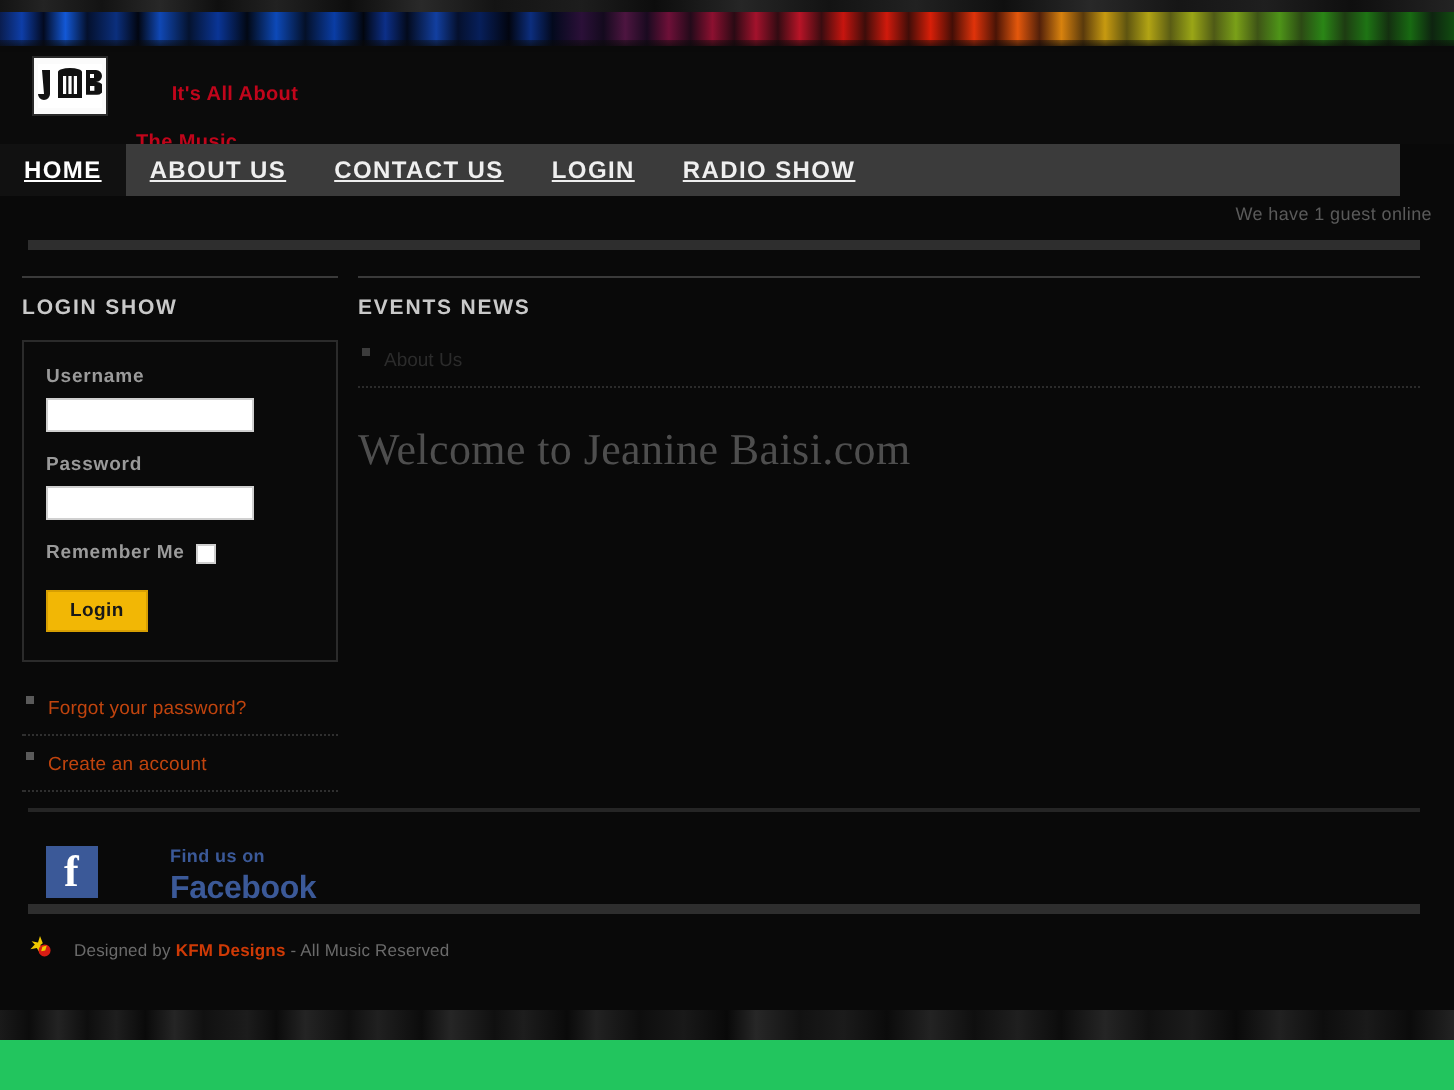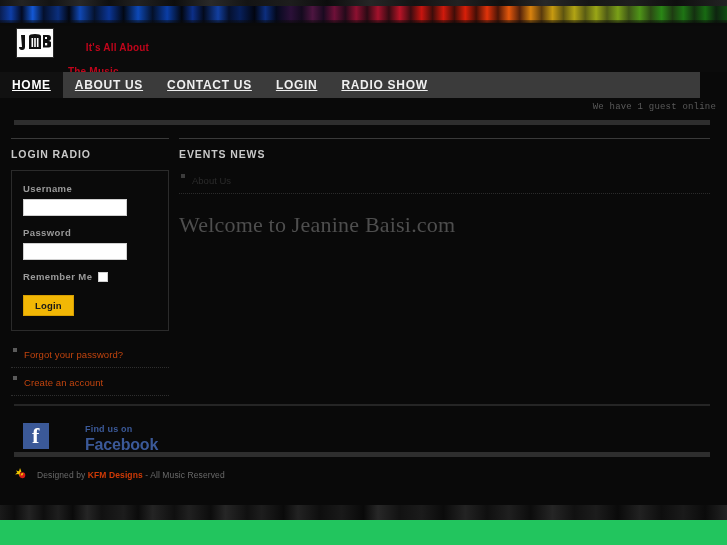--- a/index.html
+++ b/index.html
@@ -136,21 +136,20 @@
     background: #111111;
     color: #ffffff;
   }
 
   
   .guestbar {
     position: absolute;
     left: 0; top: 98px;
     width: 727px; height: 18px;
     background: #090909;
-    font-family: Liberation Mono, monospace;
   }
   .guest-text {
     position: absolute;
     right: 11px; top: 4px;
     color: #5a5a5a;
     font-size: 9px;
     letter-spacing: .2px;
   }
 
   
@@ -450,21 +449,21 @@
     </div>
 
     <div class="guestbar">
       <div class="guest-text">We have 1 guest online</div>
     </div>
 
     <div class="top-divider"></div>
 
     <div class="sidebar">
       <div class="module-rule"></div>
-      <div class="module-title">LOGIN RADIO</div>
+      <div class="module-title">LOGIN SHOW</div>
 
       <div class="login-box">
         <div class="field-label">Username</div>
         <input class="text-input" type="text" placeholder="" style="">
 
         <div class="field-label">Password</div>
         <input class="text-input" type="password" placeholder="" style="">
 
         <div class="remember-row">
           <span class="remember-label">Remember Me</span>

